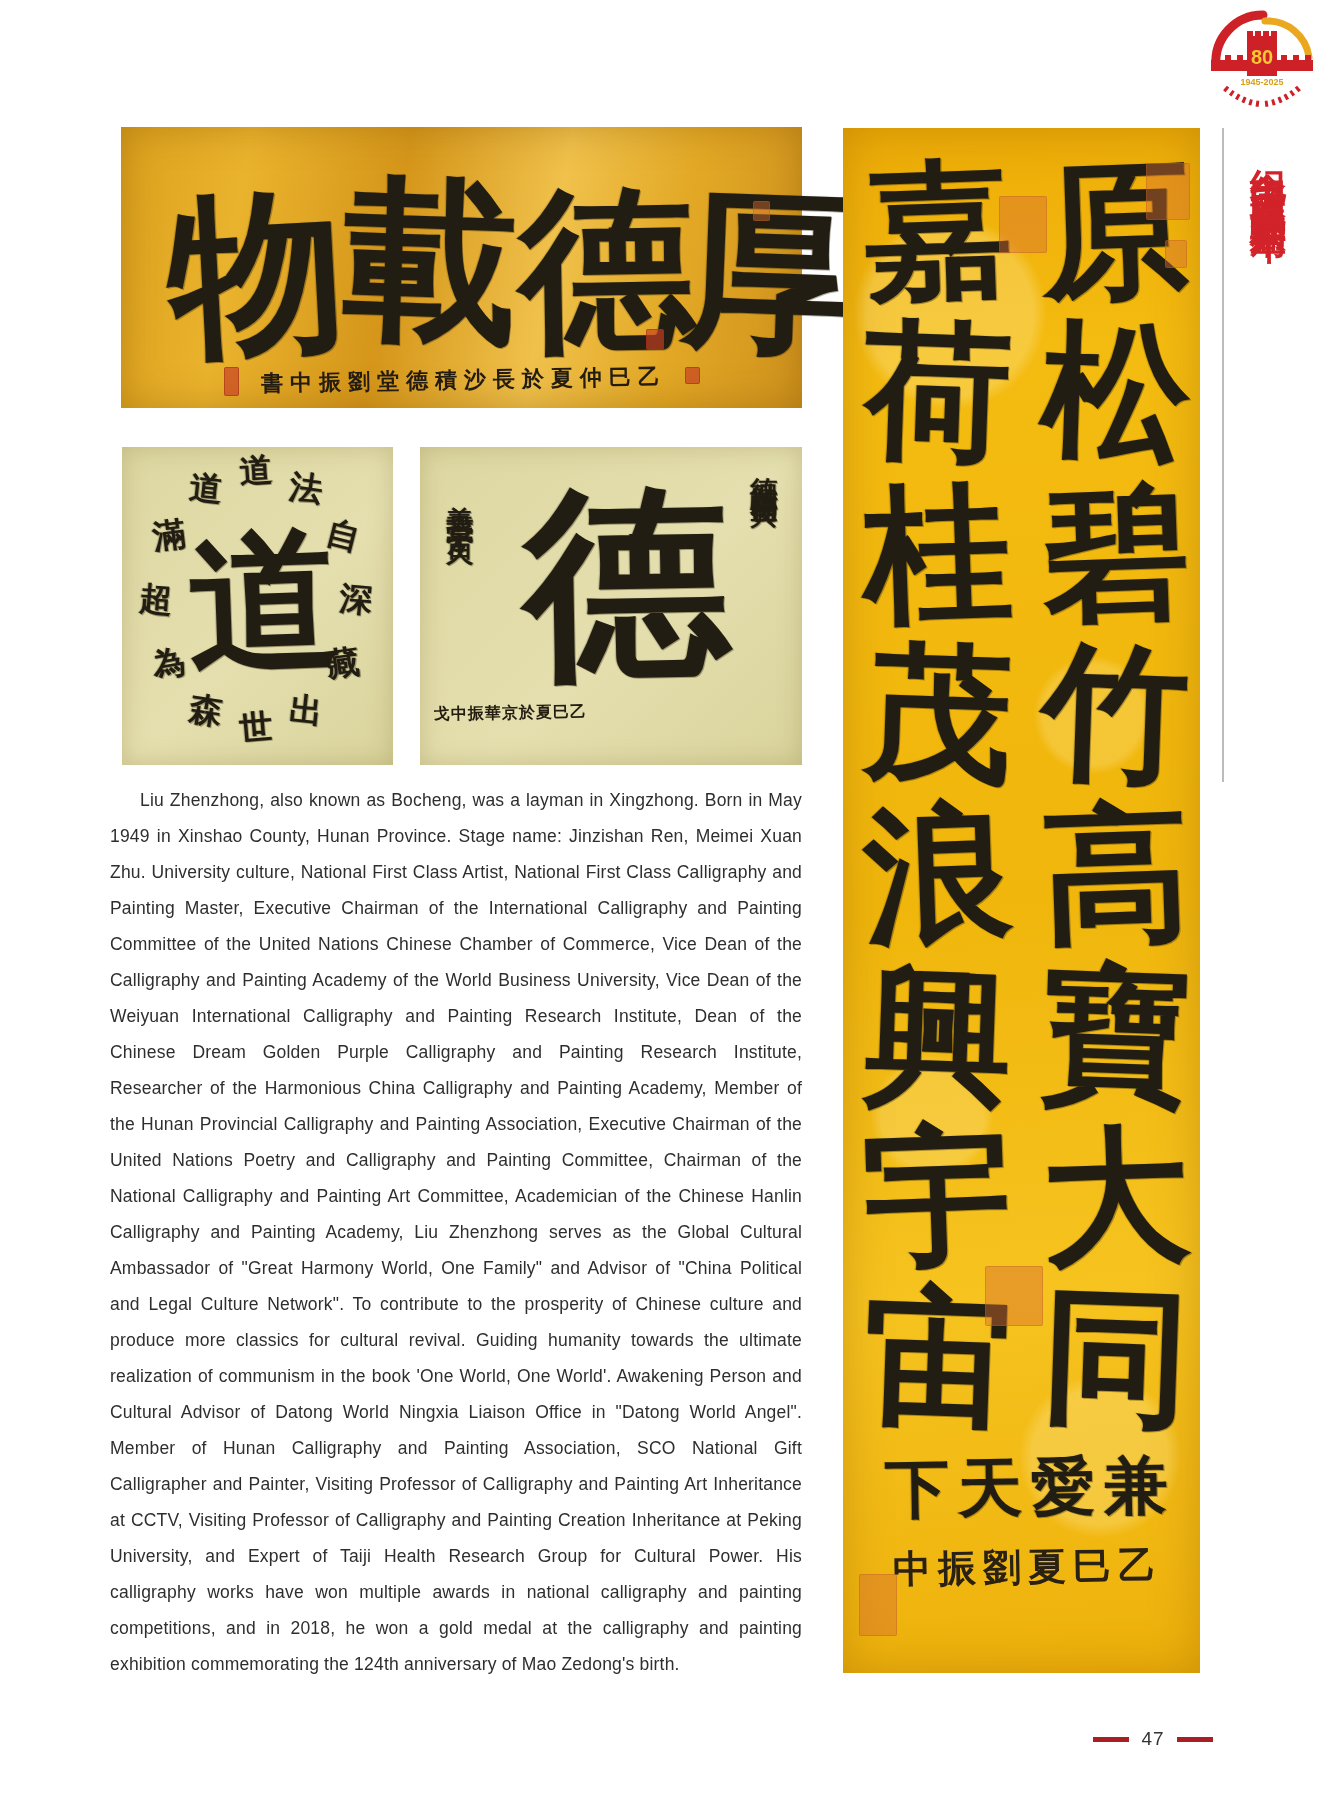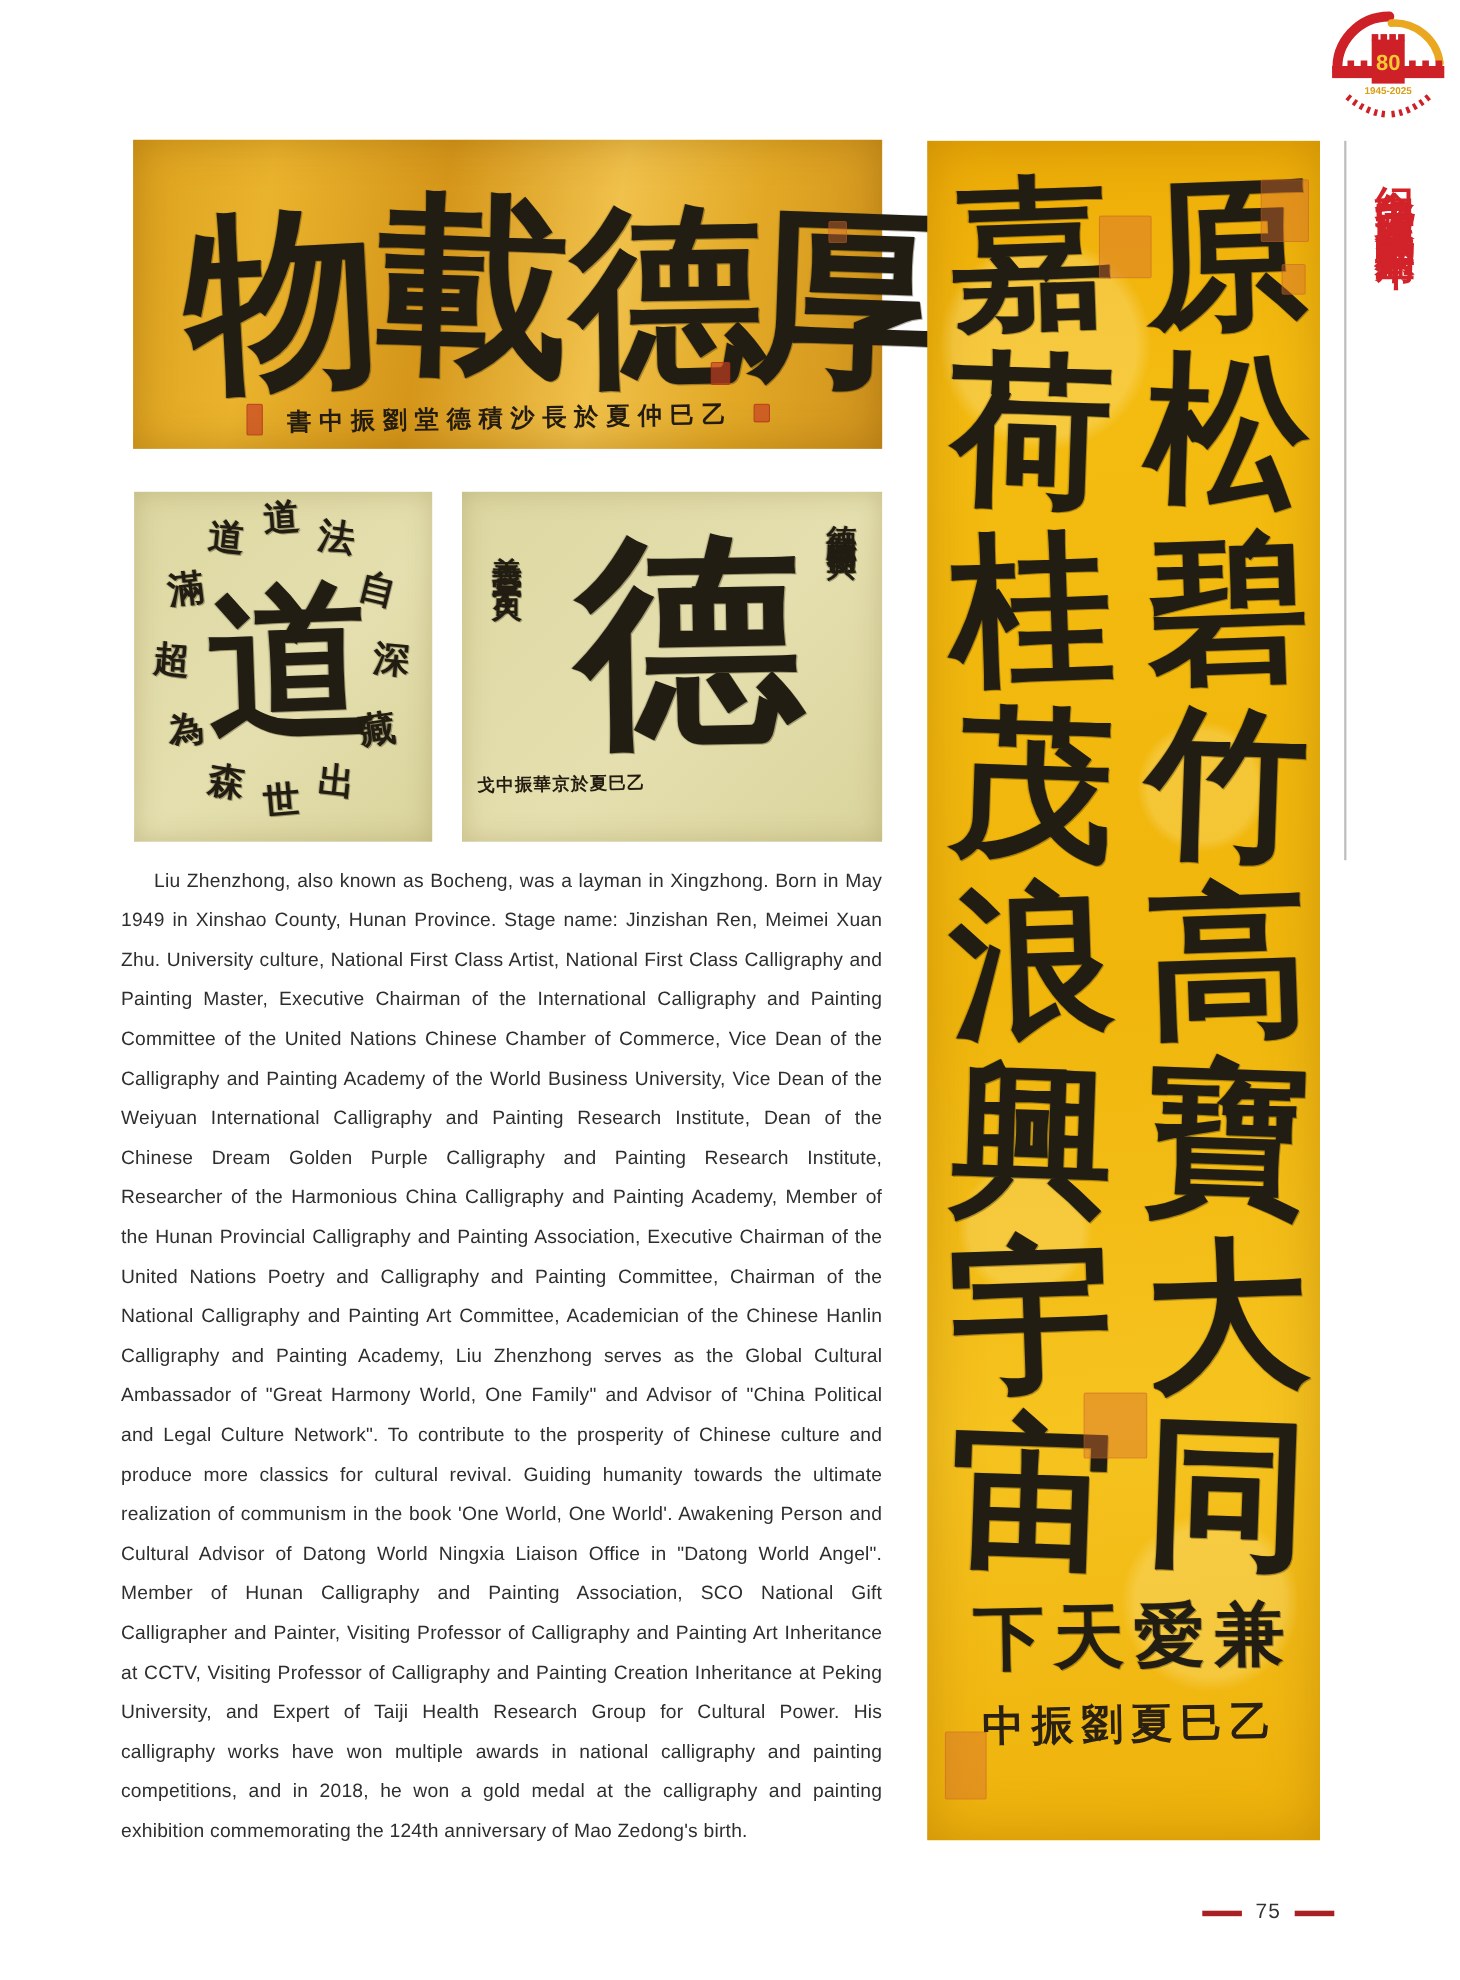--- a/index.html
+++ b/index.html
@@ -194,17 +194,17 @@
     <div class="seal faded ss2"></div>
     <div class="seal faded ss3"></div>
     <div class="seal faded ss4"></div>
     <div class="seal faded ss5"></div>
   </div>
 
   <div class="article">Liu Zhenzhong, also known as Bocheng, was a layman in Xingzhong. Born in May 1949 in Xinshao County, Hunan Province. Stage name: Jinzishan Ren, Meimei Xuan Zhu. University culture, National First Class Artist, National First Class Calligraphy and Painting Master, Executive Chairman of the International Calligraphy and Painting Committee of the United Nations Chinese Chamber of Commerce, Vice Dean of the Calligraphy and Painting Academy of the World Business University, Vice Dean of the Weiyuan International Calligraphy and Painting Research Institute, Dean of the Chinese Dream Golden Purple Calligraphy and Painting Research Institute, Researcher of the Harmonious China Calligraphy and Painting Academy, Member of the Hunan Provincial Calligraphy and Painting Association, Executive Chairman of the United Nations Poetry and Calligraphy and Painting Committee, Chairman of the National Calligraphy and Painting Art Committee, Academician of the Chinese Hanlin Calligraphy and Painting Academy, Liu Zhenzhong serves as the Global Cultural Ambassador of "Great Harmony World, One Family" and Advisor of "China Political and Legal Culture Network". To contribute to the prosperity of Chinese culture and produce more classics for cultural revival. Guiding humanity towards the ultimate realization of communism in the book 'One World, One World'. Awakening Person and Cultural Advisor of Datong World Ningxia Liaison Office in "Datong World Angel". Member of Hunan Calligraphy and Painting Association, SCO National Gift Calligrapher and Painter, Visiting Professor of Calligraphy and Painting Art Inheritance at CCTV, Visiting Professor of Calligraphy and Painting Creation Inheritance at Peking University, and Expert of Taiji Health Research Group for Cultural Power. His calligraphy works have won multiple awards in national calligraphy and painting competitions, and in 2018, he won a gold medal at the calligraphy and painting exhibition commemorating the 124th anniversary of Mao Zedong's birth.</div>
 
   <div class="pagenum">
     <span class="dash"></span>
-    <span class="num">75</span>
+    <span class="num">47</span>
     <span class="dash"></span>
   </div>
 
 </div>
 
 </body></html>

